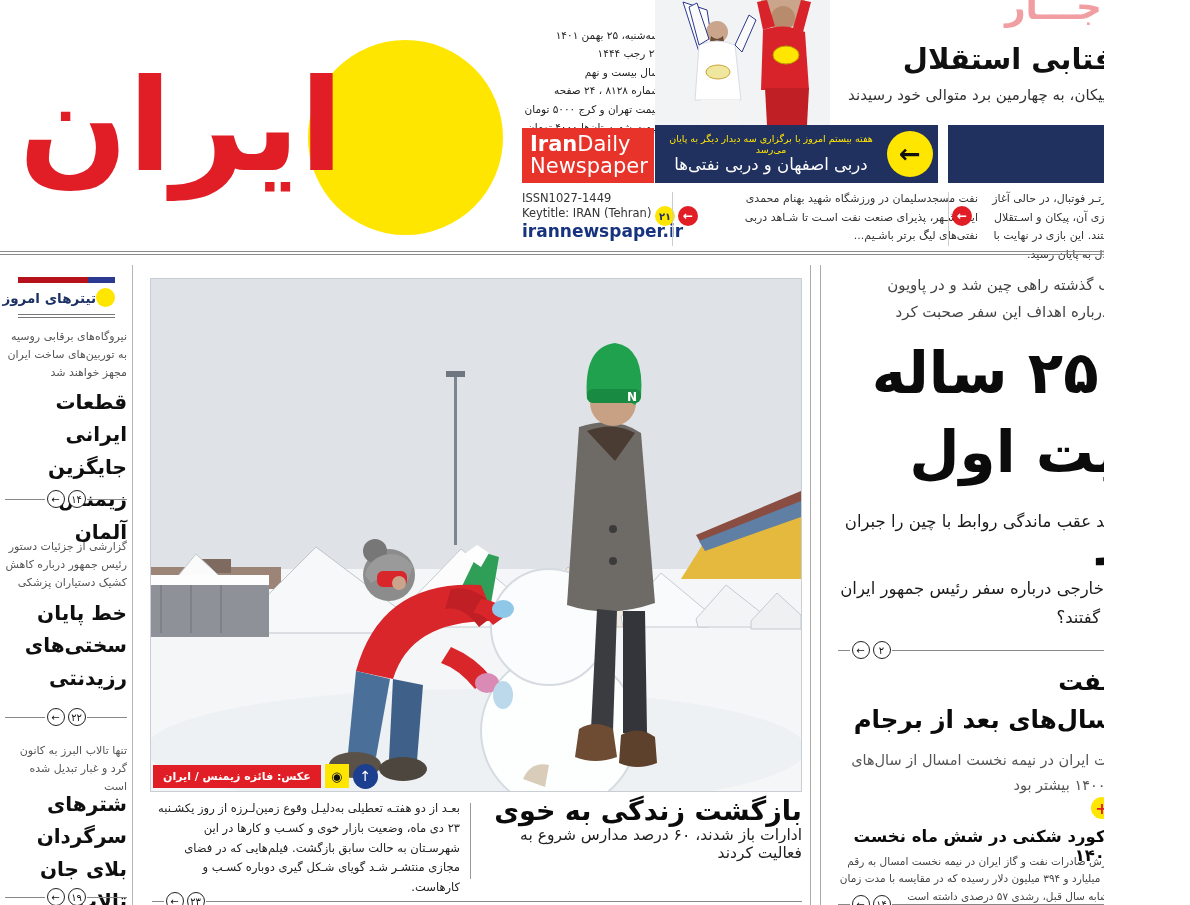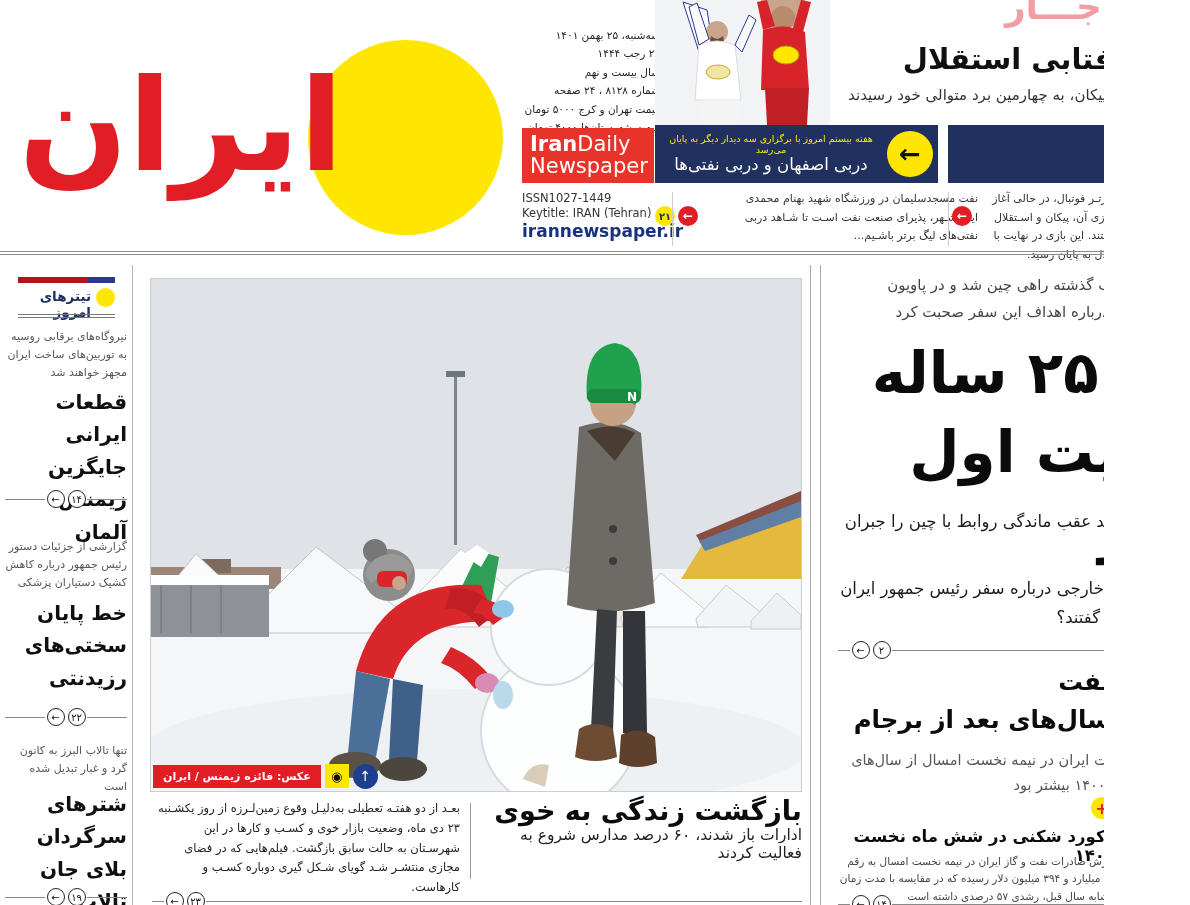--- a/index.html
+++ b/index.html
@@ -42,21 +42,21 @@
   .mini-red { background:#e11d26; color:#fff; }
   .mini-yel { background:#ffe600; color:#20305f; font-size:10px; }
   .badge-row1 { left:655px; top:206px; display:flex; gap:3px; }
   .badge-row2 { left:952px; top:206px; }
   .vthin { width:1px; background:#ccc; top:192px; height:54px; }
   .hr-top { left:0; top:251px; width:1190px; height:4px; border-top:1px solid #8a8a8a; border-bottom:1px solid #8a8a8a; }
 
   
   .sb-bar { left:18px; top:277px; width:97px; height:6px; background:#2b3990; }
   .sb-bar span { display:block; width:70px; height:6px; background:#b5121b; }
-  .sb-head { left:0; top:288px; width:115px; direction:rtl; display:flex; gap:5px; }
+  .sb-head { left:0; top:288px; width:115px; direction:rtl; display:flex; align-items:center; }
   .sb-head .ydot { width:19px; height:19px; border-radius:50%; background:#ffe600; flex:0 0 auto; }
   .sb-head .tt { font-size:13.5px; font-weight:bold; color:#1d3264; }
   .sb-rule { left:18px; top:314px; width:97px; height:4px; border-top:1px solid #777; border-bottom:1px solid #777; }
   .sb-k { left:5px; width:122px; font-size:11px; color:#555; line-height:1.65; }
   .sb-h { left:5px; width:122px; font-size:20px; font-weight:bold; color:#0f0f0f; line-height:1.62; }
   .sb-vr { left:132px; top:265px; width:1px; height:640px; background:#b5b5b5; }
 
   
   .pager { display:flex; align-items:center; }
   .pager .pline { flex:1; border-top:1px solid #888; }

